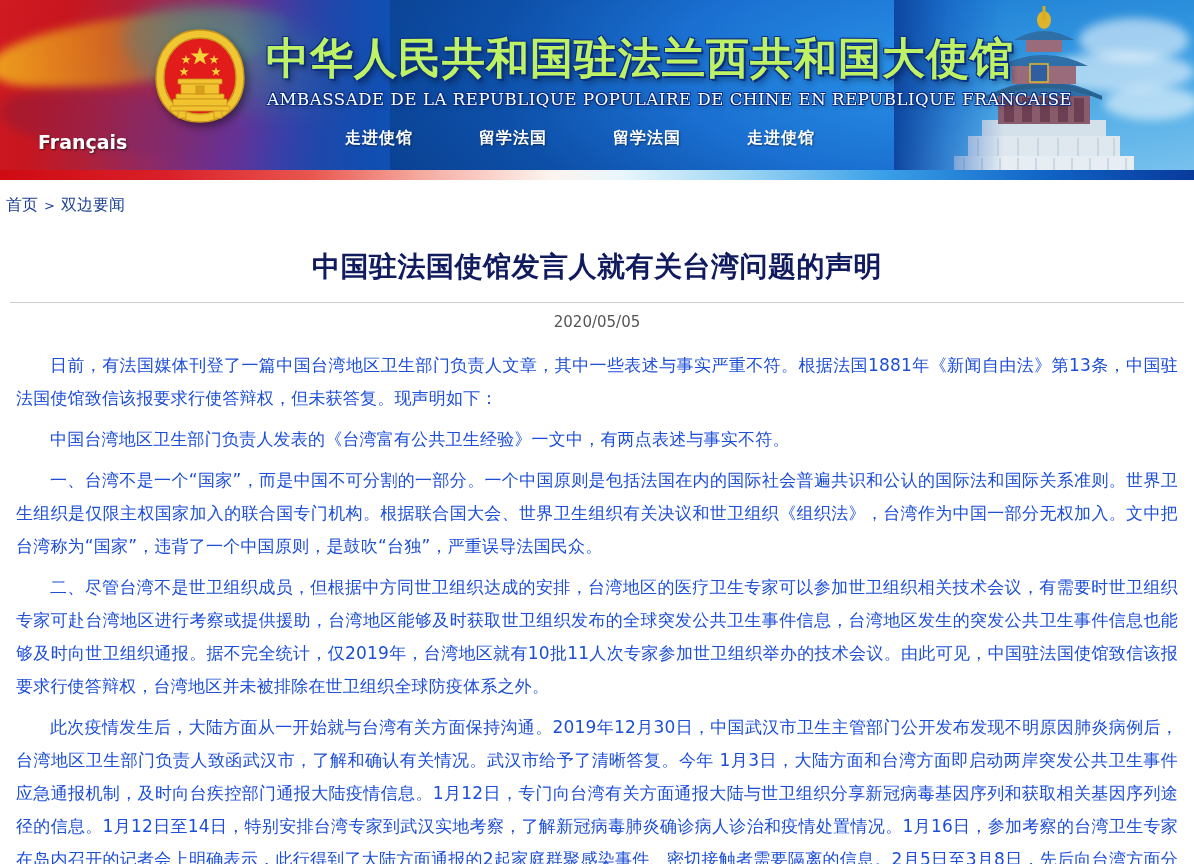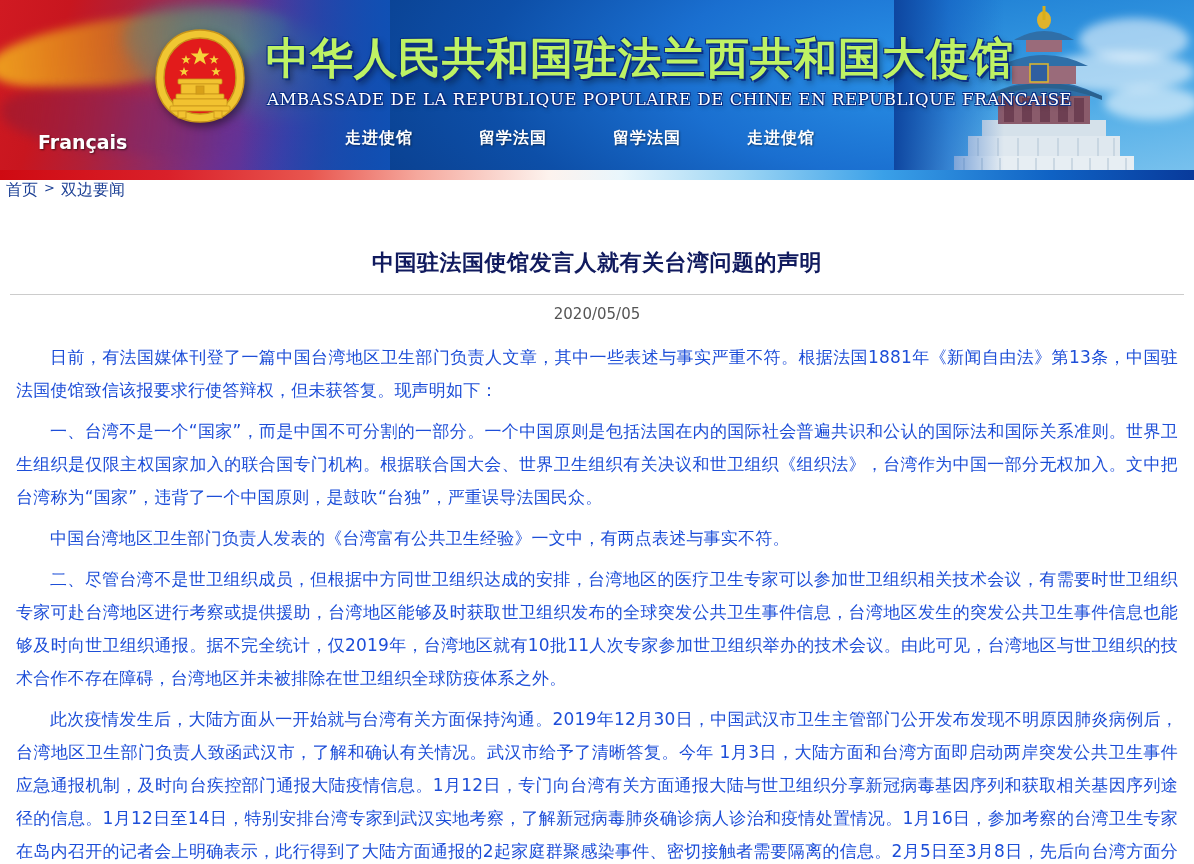--- a/index.html
+++ b/index.html
@@ -150,33 +150,33 @@
     position: absolute; left: 0; bottom: 0;
     width: 1194px; height: 10px;
     background: linear-gradient(90deg, #cf0a12 0%, #d9202a 14%, #e8564f 26%, #f5a89d 35%, #fdf3ee 46%, #e9f6fc 52%, #9ed6f4 62%, #3aa0e8 74%, #0f62c4 88%, #083a9b 100%);
     z-index: 8;
   }
 
   
   .breadcrumb {
     position: absolute; left: 0; top: 180px;
     width: 1114px; height: 50px;
-    display: flex; 
+    display: flex; align-items: center;
     padding-left: 6px;
     font-size: 16px;
     color: #1b3f94;
   }
   .crumb-link { color: #1b3f94; cursor: pointer; text-decoration: none; }
   .crumb-sep { margin: 0 6px; color: #1b3f94; font-size: 13px; }
 
   
   .article { position: absolute; left: 0; top: 230px; width: 1194px; }
   .art-title {
     text-align: center;
-    font-size: 22px; font-weight: bold;
+    font-size: 28px; font-weight: bold;
     color: #101a5e;
     padding: 18px 40px 16px;
     letter-spacing: .5px;
   }
   .art-rule { width: 1174px; margin: 0 auto; border-top: 1px solid #cccccc; }
   .art-date {
     text-align: center;
     font-size: 15px; color: #555555;
     padding: 10px 16px 14px;
     font-family: "DejaVu Sans", "Liberation Sans", sans-serif;
@@ -305,19 +305,19 @@
   <span class="crumb-sep">&gt;</span>
   <span class="crumb-link">双边要闻</span>
 </div>
 
 <div class="article">
   <div class="art-title">中国驻法国使馆发言人就有关台湾问题的声明</div>
   <div class="art-rule"></div>
   <div class="art-date">2020/05/05</div>
   <div class="art-body">
     <p class="para">日前，有法国媒体刊登了一篇中国台湾地区卫生部门负责人文章，其中一些表述与事实严重不符。根据法国1881年《新闻自由法》第13条，中国驻法国使馆致信该报要求行使答辩权，但未获答复。现声明如下：</p>
+    <p class="para">中国台湾地区卫生部门负责人发表的《台湾富有公共卫生经验》一文中，有两点表述与事实不符。</p>
     <p class="para">一、台湾不是一个“国家”，而是中国不可分割的一部分。一个中国原则是包括法国在内的国际社会普遍共识和公认的国际法和国际关系准则。世界卫生组织是仅限主权国家加入的联合国专门机构。根据联合国大会、世界卫生组织有关决议和世卫组织《组织法》，台湾作为中国一部分无权加入。文中把台湾称为“国家”，违背了一个中国原则，是鼓吹“台独”，严重误导法国民众。</p>
-    <p class="para">中国台湾地区卫生部门负责人发表的《台湾富有公共卫生经验》一文中，有两点表述与事实不符。</p>
-    <p class="para">二、尽管台湾不是世卫组织成员，但根据中方同世卫组织达成的安排，台湾地区的医疗卫生专家可以参加世卫组织相关技术会议，有需要时世卫组织专家可赴台湾地区进行考察或提供援助，台湾地区能够及时获取世卫组织发布的全球突发公共卫生事件信息，台湾地区发生的突发公共卫生事件信息也能够及时向世卫组织通报。据不完全统计，仅2019年，台湾地区就有10批11人次专家参加世卫组织举办的技术会议。由此可见，台湾地区与世卫组织的技术合作不存在障碍，台湾地区并未被排除在世卫组织全球防疫体系之外。</p>
+    <p class="para">二、尽管台湾不是世卫组织成员，但根据中方同世卫组织达成的安排，台湾地区的医疗卫生专家可以参加世卫组织相关技术会议，有需要时世卫组织专家可赴台湾地区进行考察或提供援助，台湾地区能够及时获取世卫组织发布的全球突发公共卫生事件信息，台湾地区发生的突发公共卫生事件信息也能够及时向世卫组织通报。据不完全统计，仅2019年，台湾地区就有10批11人次专家参加世卫组织举办的技术会议。由此可见，中国驻法国使馆致信该报要求行使答辩权，台湾地区并未被排除在世卫组织全球防疫体系之外。</p>
     <p class="para">此次疫情发生后，大陆方面从一开始就与台湾有关方面保持沟通。2019年12月30日，中国武汉市卫生主管部门公开发布发现不明原因肺炎病例后，台湾地区卫生部门负责人致函武汉市，了解和确认有关情况。武汉市给予了清晰答复。今年 1月3日，大陆方面和台湾方面即启动两岸突发公共卫生事件应急通报机制，及时向台疾控部门通报大陆疫情信息。1月12日，专门向台湾有关方面通报大陆与世卫组织分享新冠病毒基因序列和获取相关基因序列途径的信息。1月12日至14日，特别安排台湾专家到武汉实地考察，了解新冠病毒肺炎确诊病人诊治和疫情处置情况。1月16日，参加考察的台湾卫生专家在岛内召开的记者会上明确表示，此行得到了大陆方面通报的2起家庭群聚感染事件、密切接触者需要隔离的信息。2月5日至3月8日，先后向台湾方面分享《新型冠状病毒肺炎诊疗方案》《新型冠状病毒肺炎防控方案》《新冠肺炎重型、危重型患者护理规范》等26份关键技术资料。</p>
 
   </div>
 </div>
 
 </body></html>

